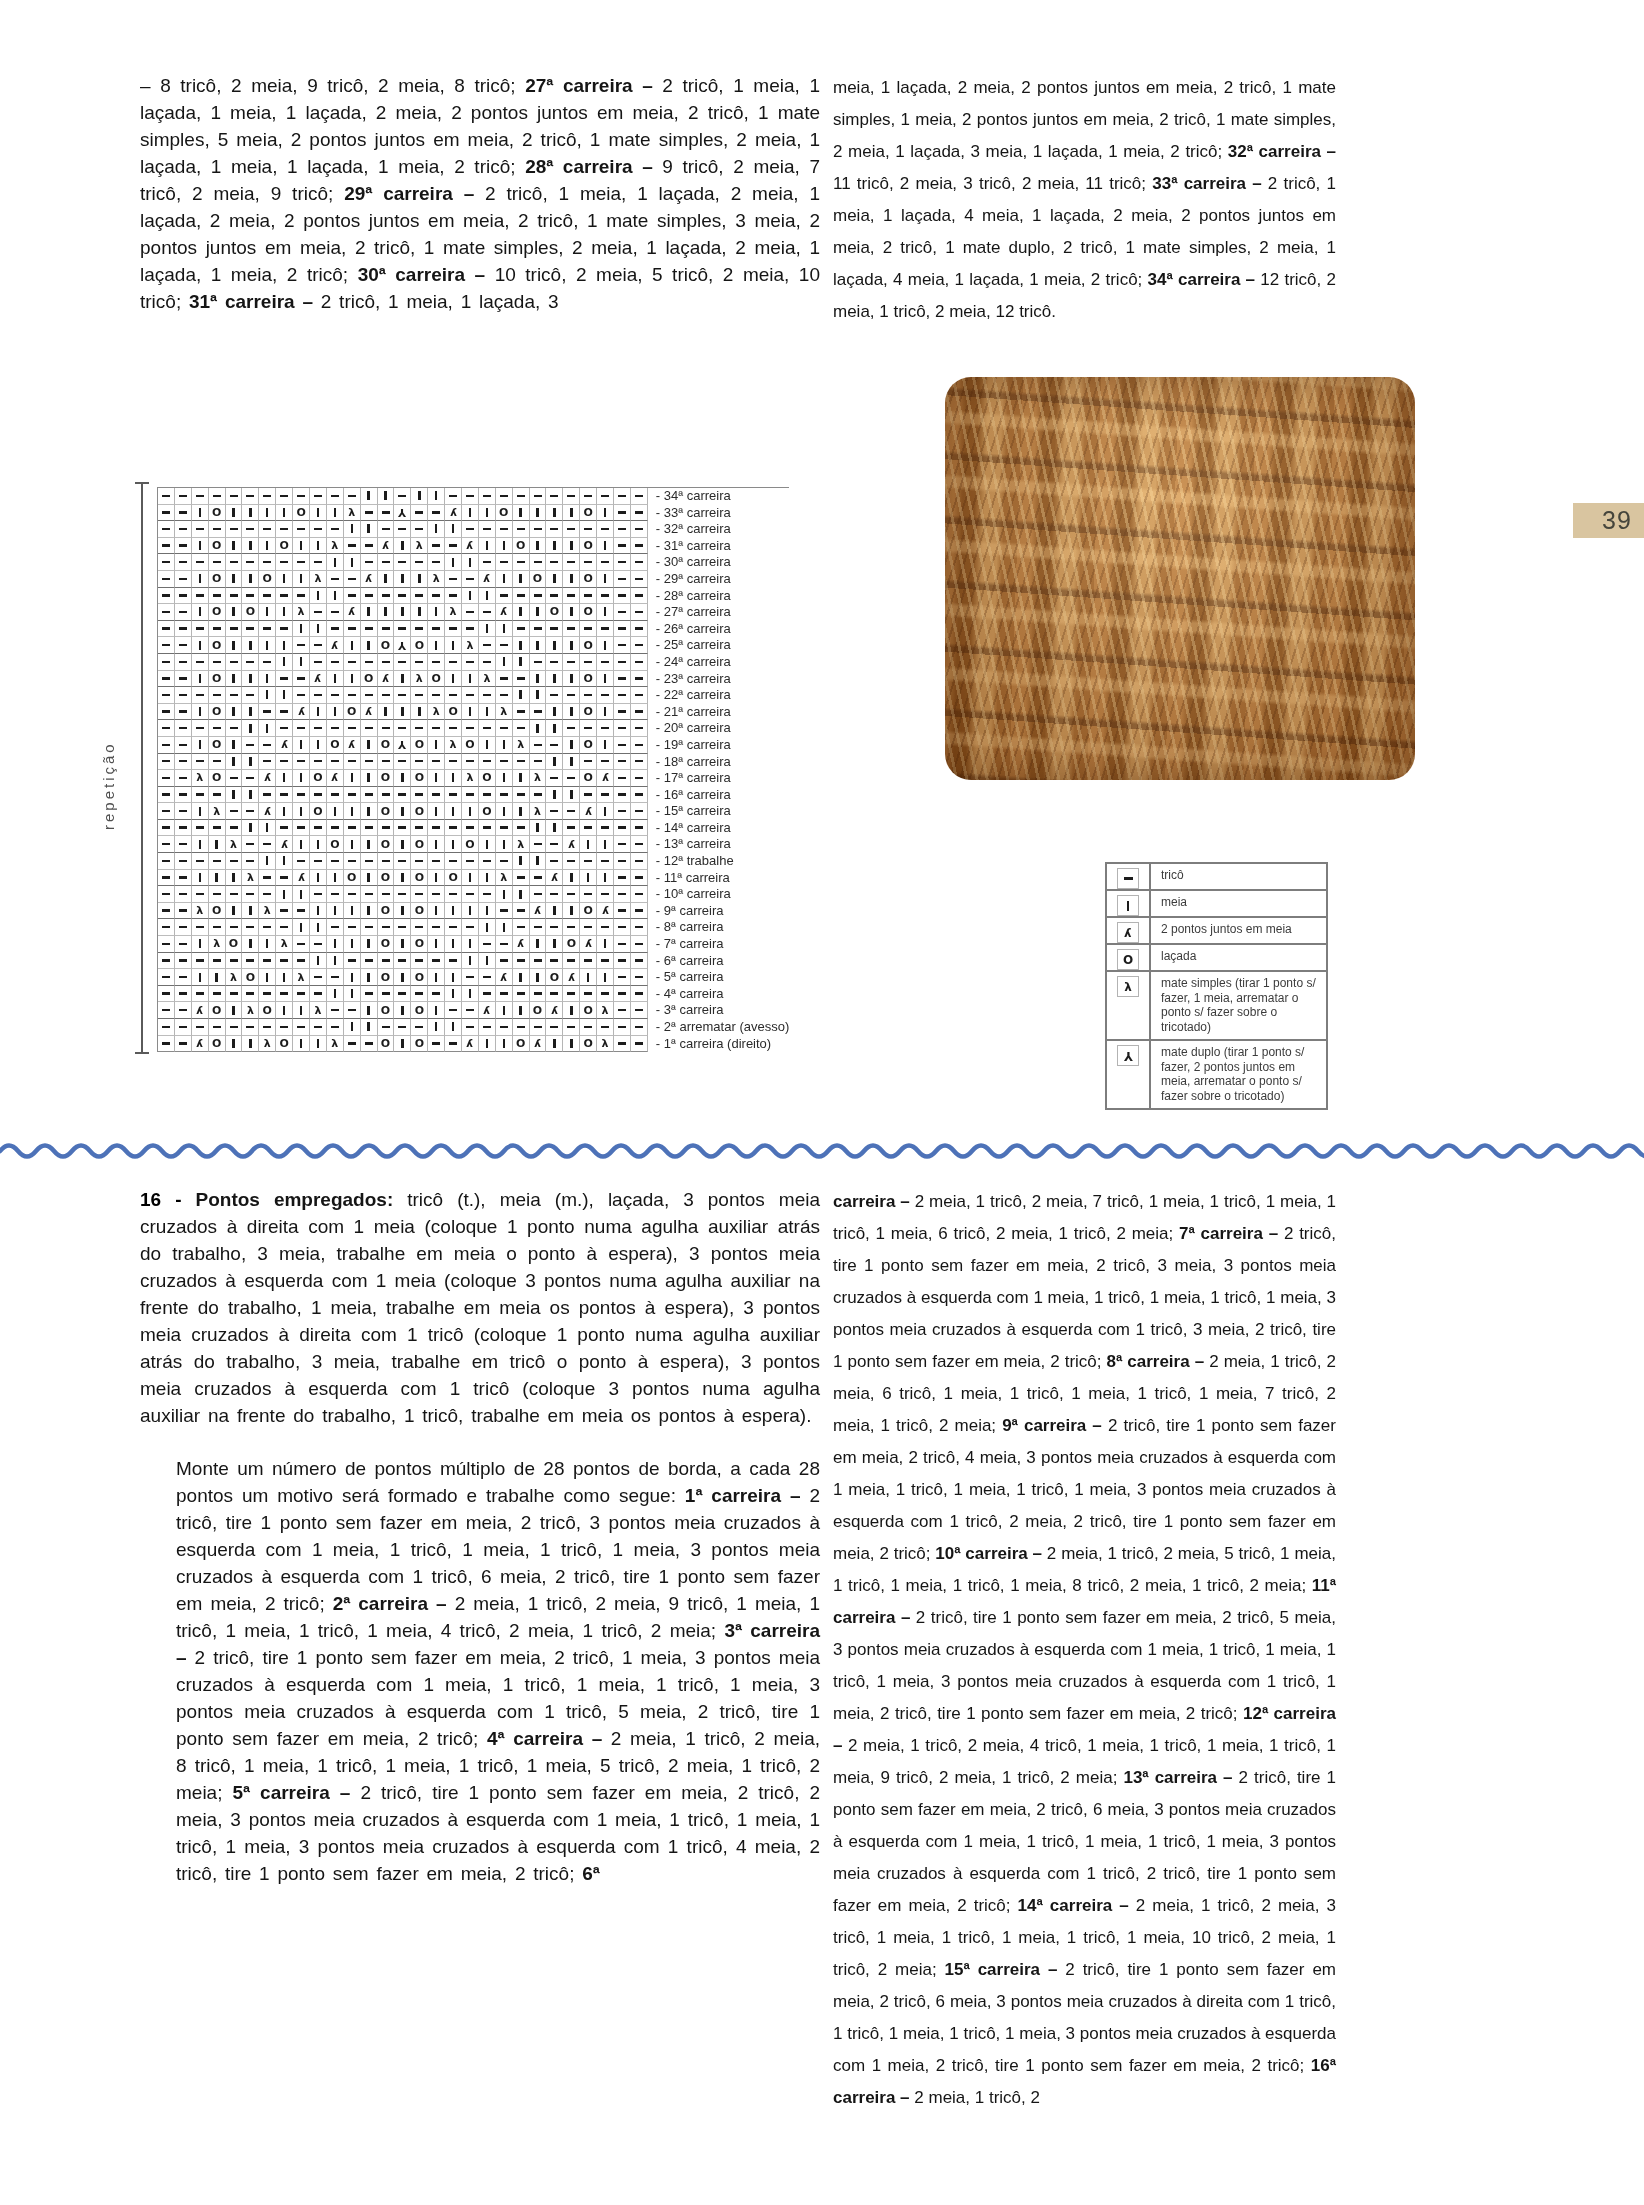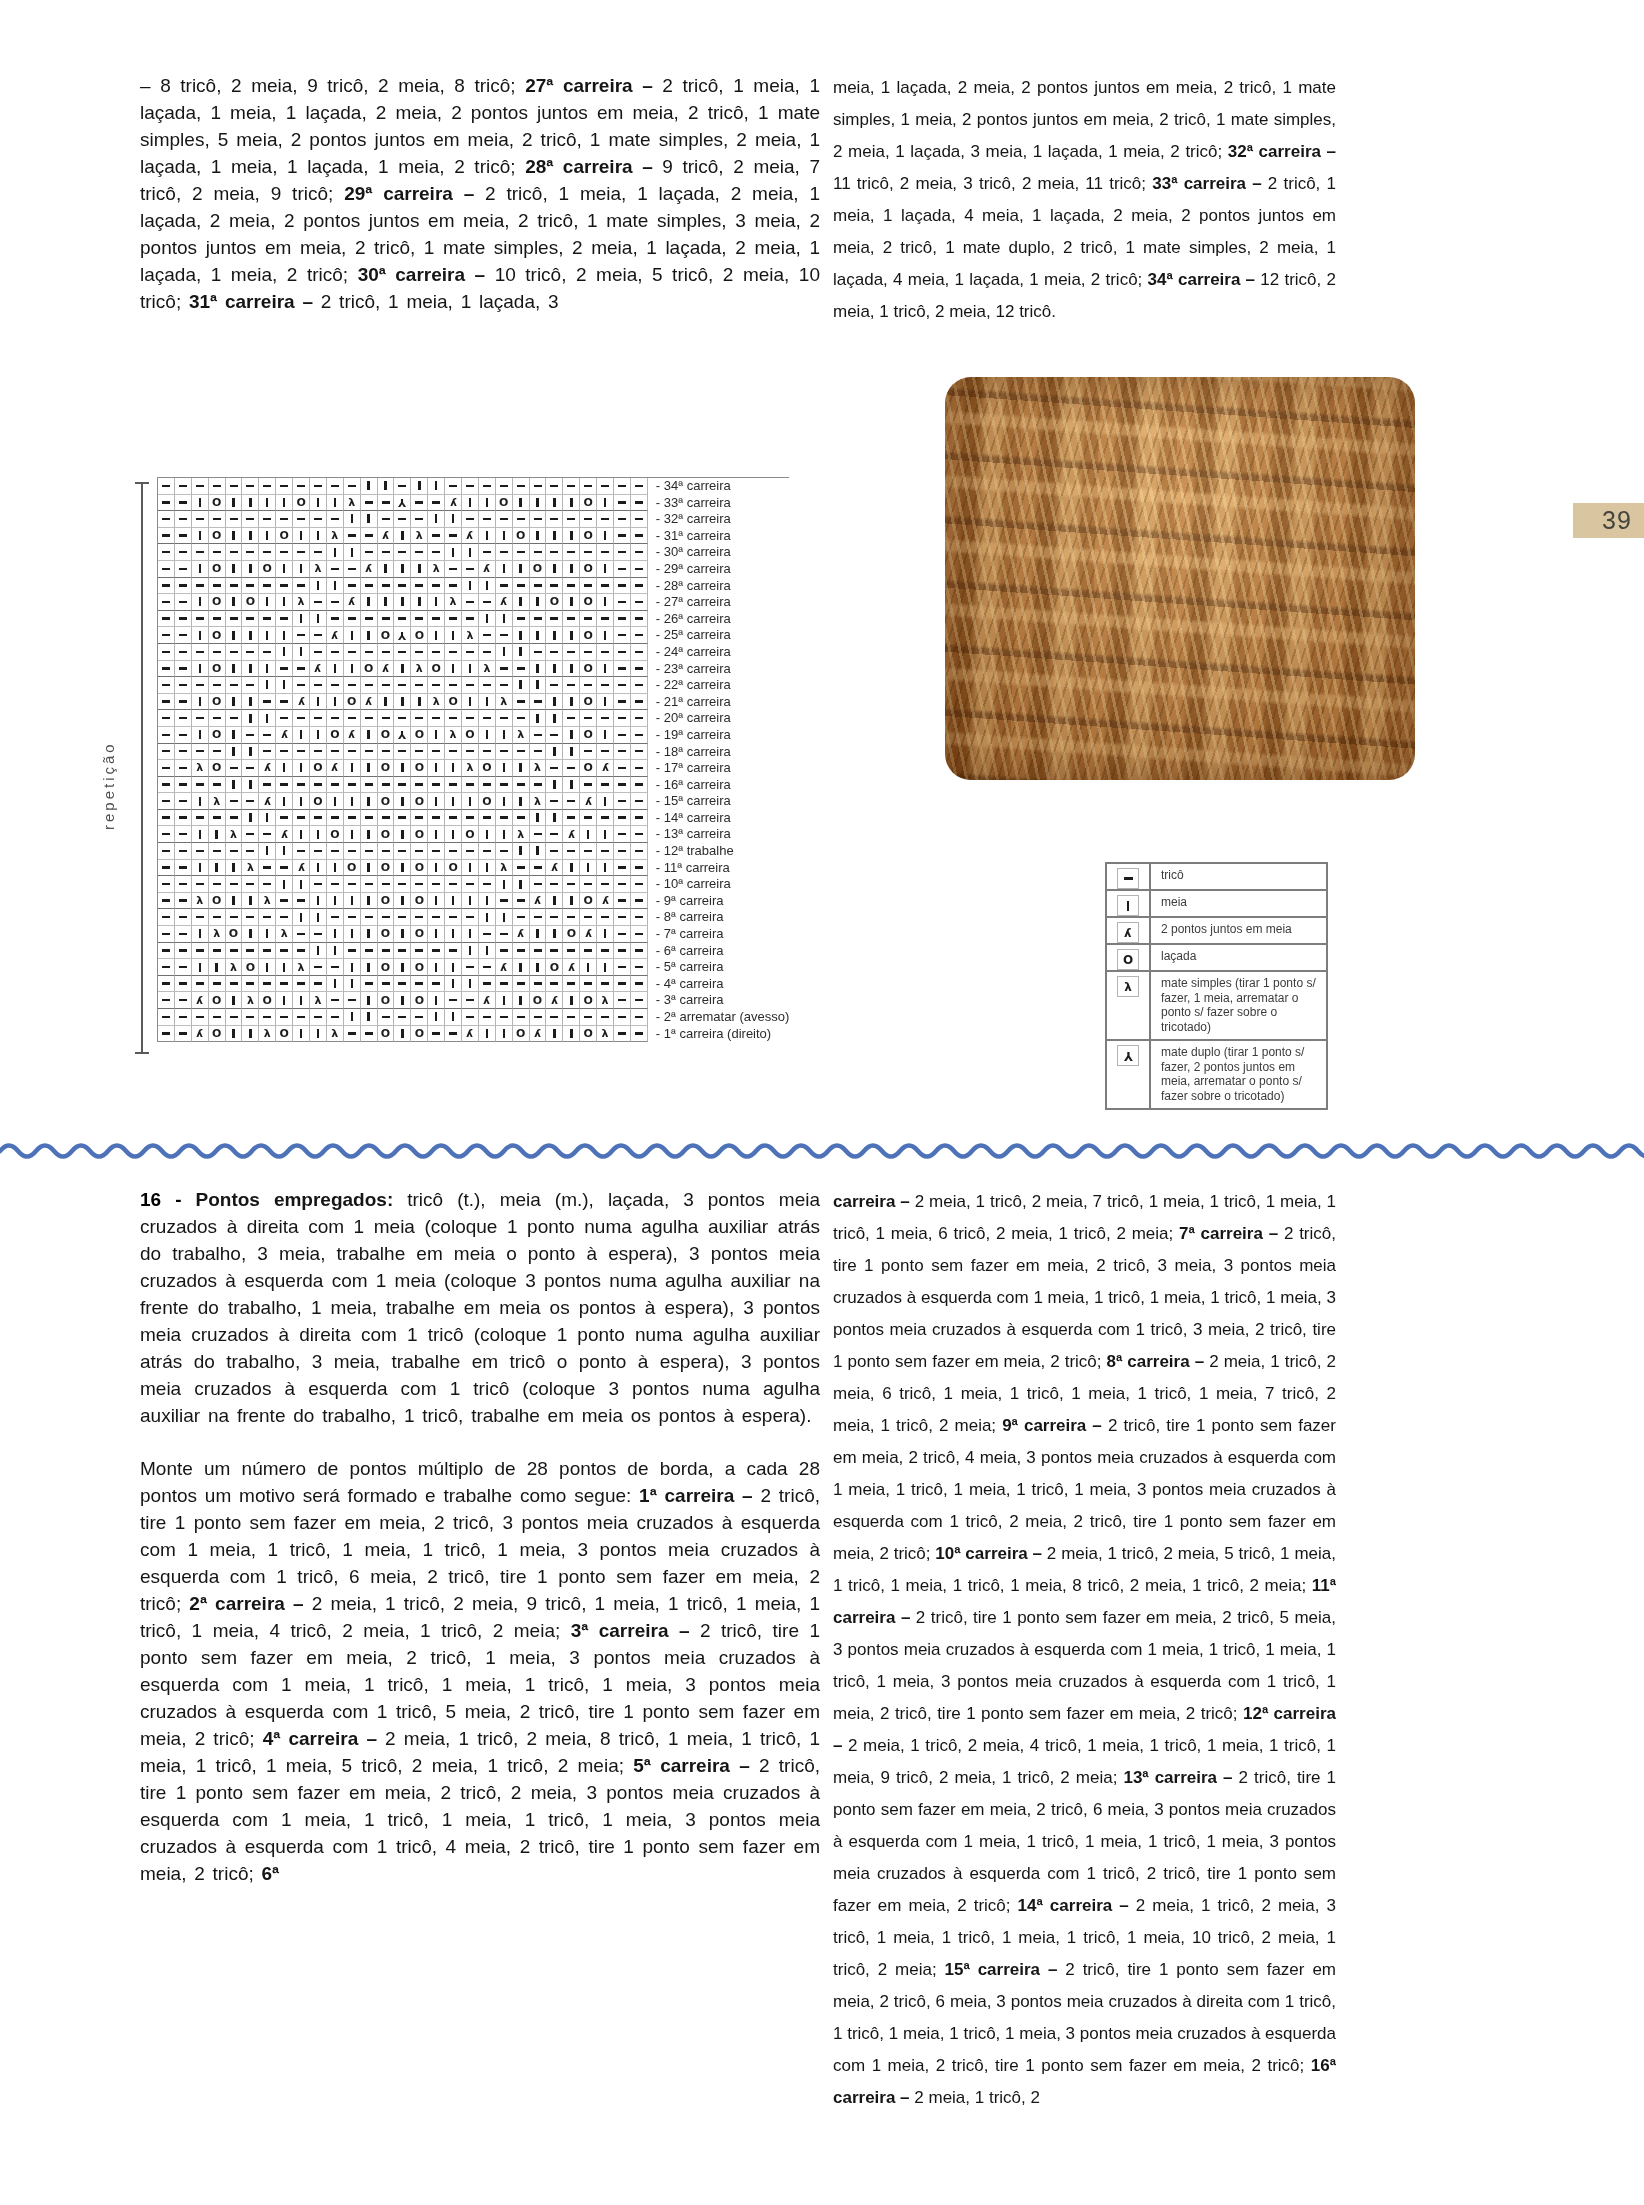--- a/index.html
+++ b/index.html
@@ -1,30 +1,30 @@
 <!DOCTYPE html>
 <html><head>
 <meta charset="utf-8">
 <style>
   html,body{margin:0;padding:0;background:#ffffff;}
   body{width:1644px;height:2205px;position:relative;font-family:"Liberation Sans",sans-serif;color:#151515;overflow:hidden;}
 
   
   .col{position:absolute;text-align:justify;}
   .col p{margin:0;}
-  .col p + p{margin-top:26px;}
+  .col p + p{margin-top:26px;margin-left:36px;}
   .col1{left:140px;width:680px;font-size:19px;line-height:27px;word-spacing:2.5px;}
   .col2{left:833px;width:503px;font-size:17px;line-height:32px;}
   #top-left,#top-right{top:72px;}
   #bottom-left,#bottom-right{top:1186px;}
   .b{font-weight:bold;}
   .accent{color:#000000;}
 
   
-  #chart{position:absolute;left:157px;top:477px;}
+  #chart{position:absolute;left:157px;top:487px;}
   #chart-rows{border-top:1px solid #8a8a8a;border-left:1px solid #8a8a8a;display:inline-block;}
   .crow{display:flex;height:16.6px;}
   .cell{width:16.9px;height:16.6px;box-sizing:border-box;border-right:1px solid #b5b5b5;border-bottom:1px solid #bcbcbc;
         display:flex;align-items:center;justify-content:center;overflow:hidden;}
   .crow.thick .cell{border-bottom-color:#6f6f6f;}
   .crow:last-child .cell{border-bottom-color:#8a8a8a;}
   .cell:last-of-type{border-right-color:#8a8a8a;}
   .g{font-style:normal;display:block;}
   .g.txt{font:bold 11px "DejaVu Sans",sans-serif;color:#1c1c1c;line-height:1;}
   .g.tric{width:8px;height:2.4px;background:#1c1c1c;}

